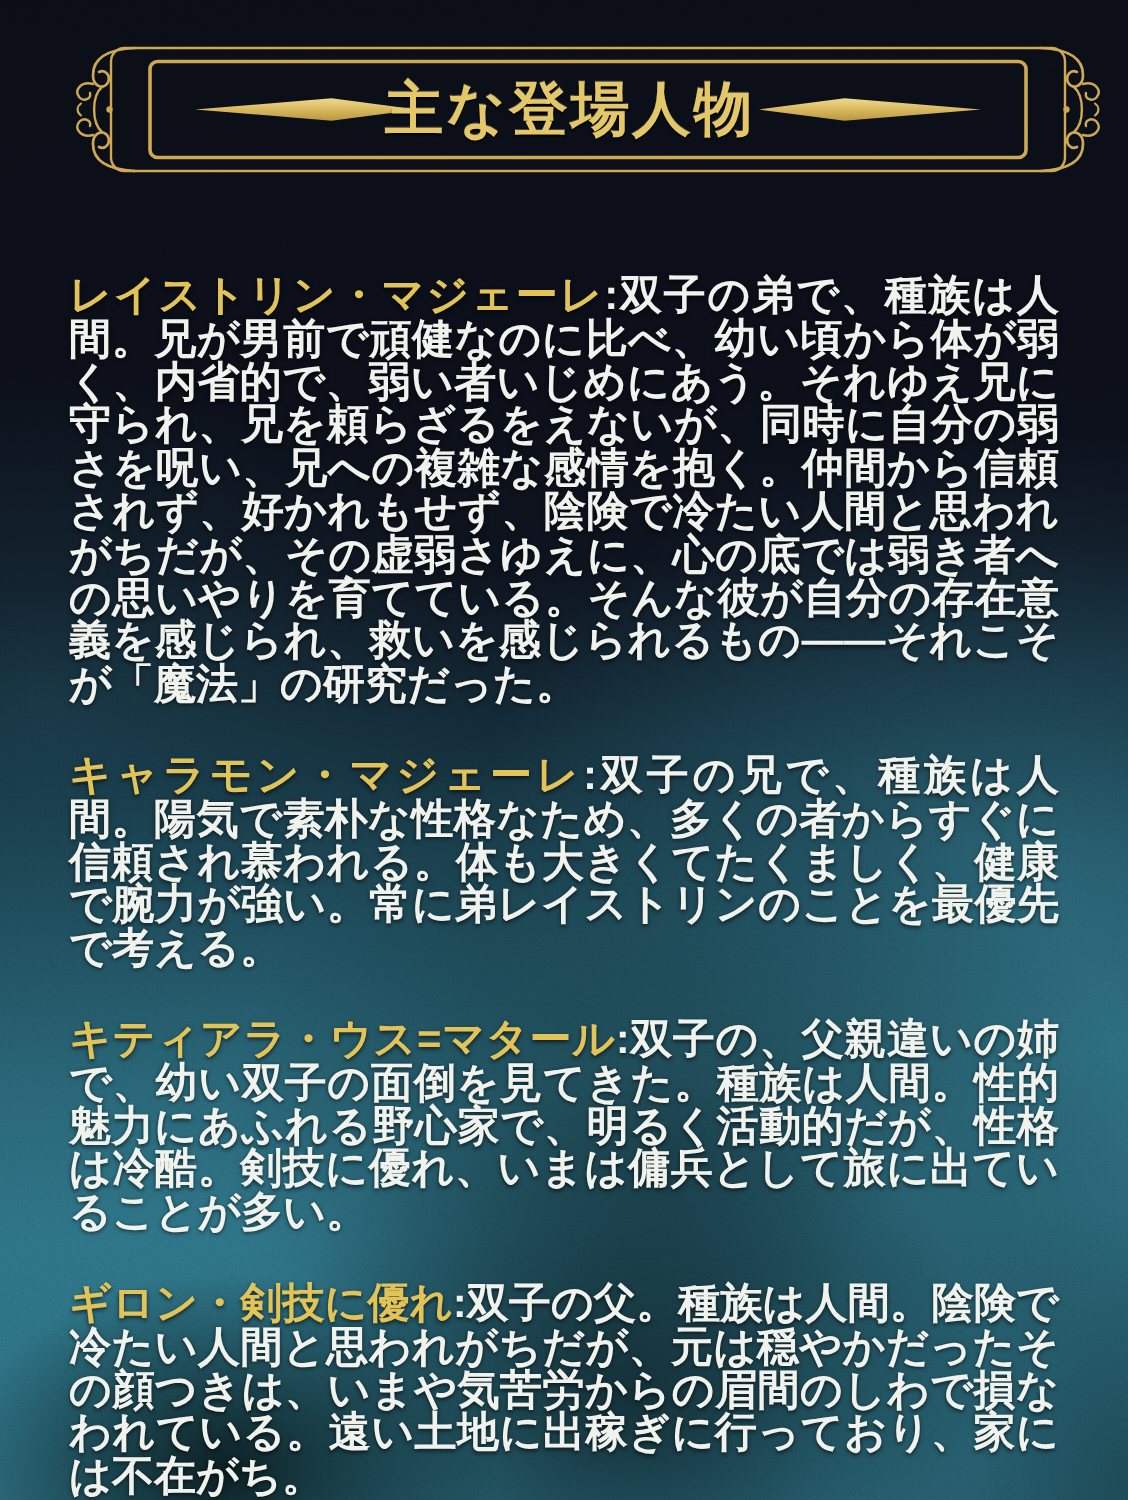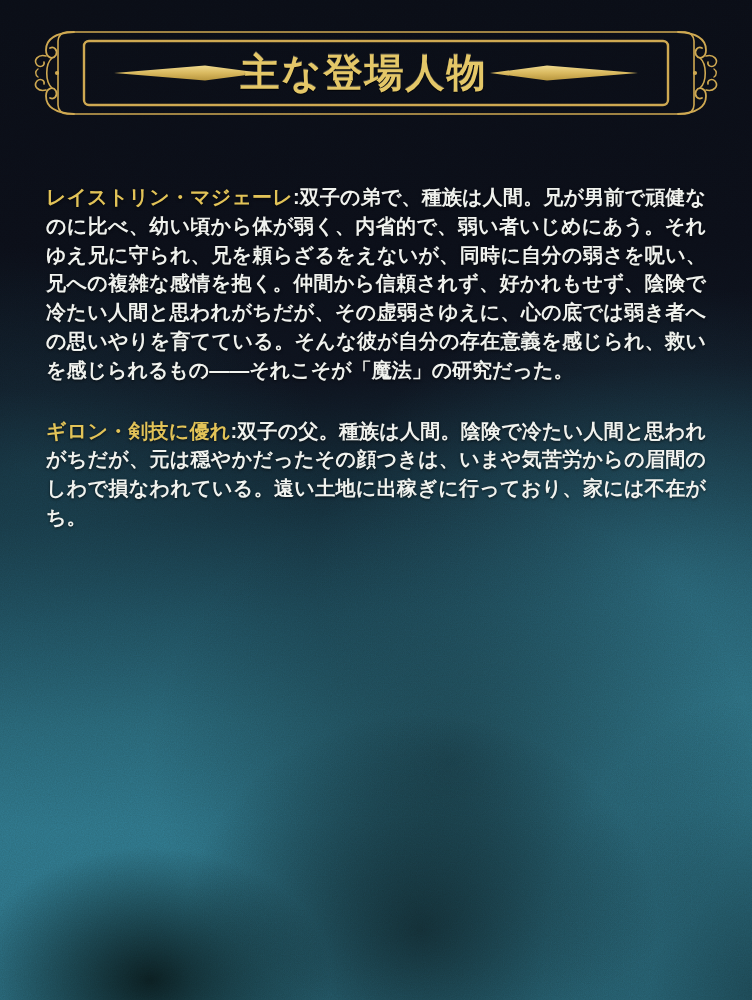--- a/index.html
+++ b/index.html
@@ -31,35 +31,35 @@
       radial-gradient(420px 320px at 4% 47%, rgba(36,92,106,0.30), rgba(36,92,106,0) 70%),
       linear-gradient(178deg,
         #0a0d15 0%, #0b0e17 26%, #0d121c 38%,
         #142e39 51%, #1e4a57 61%, #27606e 71%,
         #2c6d7d 81%, #2b6a7a 100%);
   }
   .noise{
     position:absolute;inset:0;width:100%;height:100%;
     opacity:.38;mix-blend-mode:overlay;pointer-events:none;
   }
-  header{position:absolute;top:0;left:0;width:728px;height:150px;}
+  header{position:absolute;top:0;left:16px;width:728px;height:150px;}
   .frame-svg{position:absolute;top:0;left:0;}
   .gold-stroke{stroke:var(--gold-frame);fill:none;stroke-linecap:round;}
   .gold-fill{fill:var(--gold-frame);}
   h1{
     position:absolute;top:0;left:0;right:0;height:146px;
     display:flex;align-items:center;justify-content:center;
     font-family:"Liberation Serif","DejaVu Serif",serif;
     font-weight:700;font-size:39px;letter-spacing:2px;
     color:var(--gold-title);
     text-shadow:0 1px 1px rgba(0,0,0,.8), 0 -1px 0 rgba(255,240,190,.25);
   }
   main{position:absolute;top:183px;left:46px;width:660px;}
   p.entry{
-    font-size:20px;line-height:28.8px;font-weight:700;
+    font-size:28px;line-height:28.8px;font-weight:700;
     color:var(--body-text);
     text-align:justify;word-break:break-all;
     text-shadow:0 1px 3px rgba(0,0,0,.65);
     margin-bottom:32px;
   }
   p.entry:last-child{margin-bottom:0;}
   .cname{color:var(--name-yellow);}
   .sep{color:var(--body-text);}
 </style>
 </head>
@@ -106,18 +106,20 @@
 
     <path fill="url(#goldGrad)" d="M114,73 L205,65.5 L262,73 L205,80.5 Z"></path>
     <path fill="url(#goldGrad)" d="M638,73 L547,65.5 L490,73 L547,80.5 Z"></path>
   </svg>
   <h1>主な登場人物</h1>
 </header>
 
 <main>
   <p class="entry"><span class="cname">レイストリン・マジェーレ</span><span class="sep">:</span><span class="desc">双子の弟で、種族は人間。兄が男前で頑健なのに比べ、幼い頃から体が弱く、内省的で、弱い者いじめにあう。それゆえ兄に守られ、兄を頼らざるをえないが、同時に自分の弱さを呪い、兄への複雑な感情を抱く。仲間から信頼されず、好かれもせず、陰険で冷たい人間と思われがちだが、その虚弱さゆえに、心の底では弱き者への思いやりを育てている。そんな彼が自分の存在意義を感じられ、救いを感じられるもの――それこそが「魔法」の研究だった。</span></p>
 
+  <p class="entry"><span class="cname">キャラモン・マジェーレ</span><span class="sep">:</span><span class="desc">双子の兄で、種族は人間。陽気で素朴な性格なため、多くの者からすぐに信頼され慕われる。体も大きくてたくましく、健康で腕力が強い。常に弟レイストリンのことを最優先で考える。</span></p>
 
+  <p class="entry"><span class="cname">キティアラ・ウス=マタール</span><span class="sep">:</span><span class="desc">双子の、父親違いの姉で、幼い双子の面倒を見てきた。種族は人間。性的魅力にあふれる野心家で、明るく活動的だが、性格は冷酷。剣技に優れ、いまは傭兵として旅に出ていることが多い。</span></p>
 
 
   <p class="entry"><span class="cname">ギロン・剣技に優れ</span><span class="sep">:</span><span class="desc">双子の父。種族は人間。陰険で冷たい人間と思われがちだが、元は穏やかだったその顔つきは、いまや気苦労からの眉間のしわで損なわれている。遠い土地に出稼ぎに行っており、家には不在がち。</span></p>
 
 </main>
 
 </body></html>

